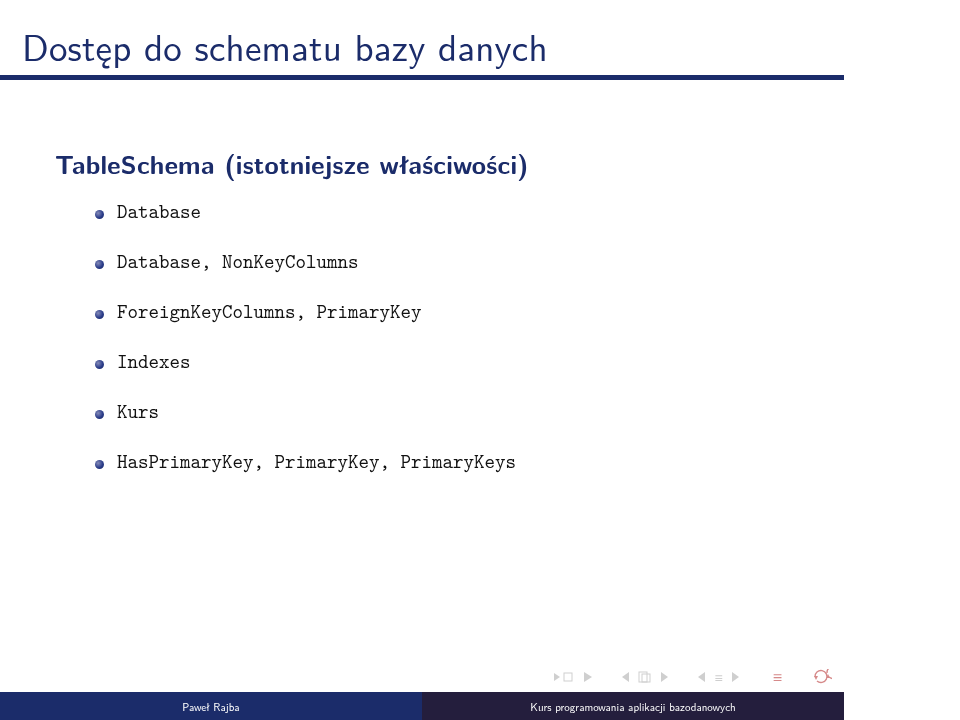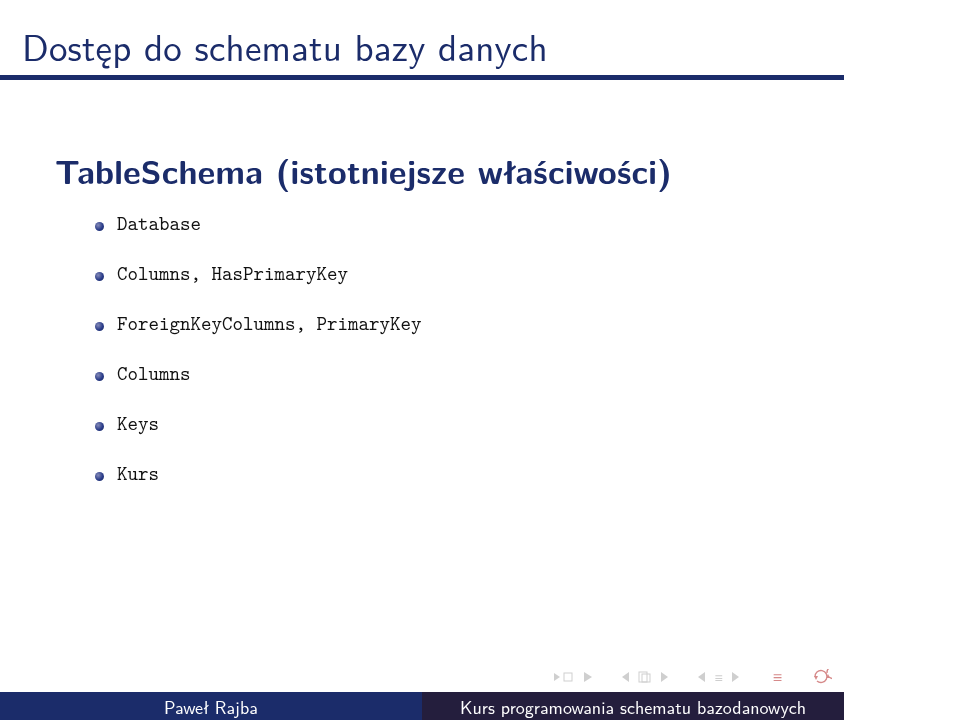--- a/index.html
+++ b/index.html
@@ -32,21 +32,21 @@
     color: #1b2c6a;
     letter-spacing: 0.2px;
   }
   .content {
     position: absolute;
     left: 55px;
     top: 145px;
     right: 55px;
   }
   .subtitle {
-    font-size: 34px;
+    font-size: 26px;
     font-weight: 700;
     color: #1b2c6a;
     letter-spacing: 0.2px;
   }
   ul.items {
     list-style: none;
     padding: 0;
     margin: 16px 0 0 40px;
   }
   ul.items > li {
@@ -67,21 +67,21 @@
     border-radius: 50%;
     background: radial-gradient(circle at 35% 35%, #848ab8 0%, #2b3d8a 55%, #12215a 100%);
   }
   .footer {
     position: absolute;
     left: 0;
     right: 0;
     bottom: 0;
     height: 28px;
     display: flex;
-    font-size: 18px;
+    font-size: 11px;
     text-align: right;
   }
   .footer .left {
     flex: 1;
     background: #1b2c6a;
     color: #fff;
     display: flex;
     align-items: center;
     justify-content: center;
   }
@@ -124,25 +124,25 @@
 <div class="slide">
 
   <div class="titlebar">
     <div class="title">Dostęp do schematu bazy danych</div>
   </div>
 
   <div class="content">
     <div class="subtitle">TableSchema (istotniejsze właściwości)</div>
     <ul class="items">
       <li>Database</li>
-      <li>Columns, HasPrimaryKey</li>
+      <li>Database, NonKeyColumns</li>
       <li>ForeignKeyColumns, PrimaryKey</li>
-      <li>Columns</li>
-      <li>Keys</li>
+      <li>Indexes</li>
       <li>Kurs</li>
+      <li>HasPrimaryKey, PrimaryKey, PrimaryKeys</li>
     </ul>
   </div>
 
   <div class="navsym">
     <span class="navgroup">
       <svg width="24" height="12" viewBox="0 0 24 12">
           <polygon points="6,6 0,2 0,10" fill="#cfcfcf"></polygon>
           <rect x="10" y="2" width="8" height="8" fill="none" stroke="#cfcfcf" stroke-width="1"></rect>
           <polygon points="24,6 18,2 18,10" fill="#cfcfcf" opacity="0"></polygon>
         </svg>
@@ -179,16 +179,16 @@
         <path d="M3 8 A6 6 0 1 1 5 12" fill="none" stroke="#d68a8a" stroke-width="1.4"></path>
         <polygon points="2,7 6,7 4,11" fill="#d68a8a"></polygon>
         <path d="M17 8 A6 6 0 1 0 15 4" fill="none" stroke="#d68a8a" stroke-width="1.4"></path>
         <polygon points="18,9 14,9 16,5" fill="#d68a8a"></polygon>
       </svg>
     </span>
   </div>
 
   <div class="footer">
     <div class="left">Paweł Rajba</div>
-    <div class="right">Kurs programowania schematu bazodanowych</div>
+    <div class="right">Kurs programowania aplikacji bazodanowych</div>
   </div>
 
 </div>
 
 </body></html>

